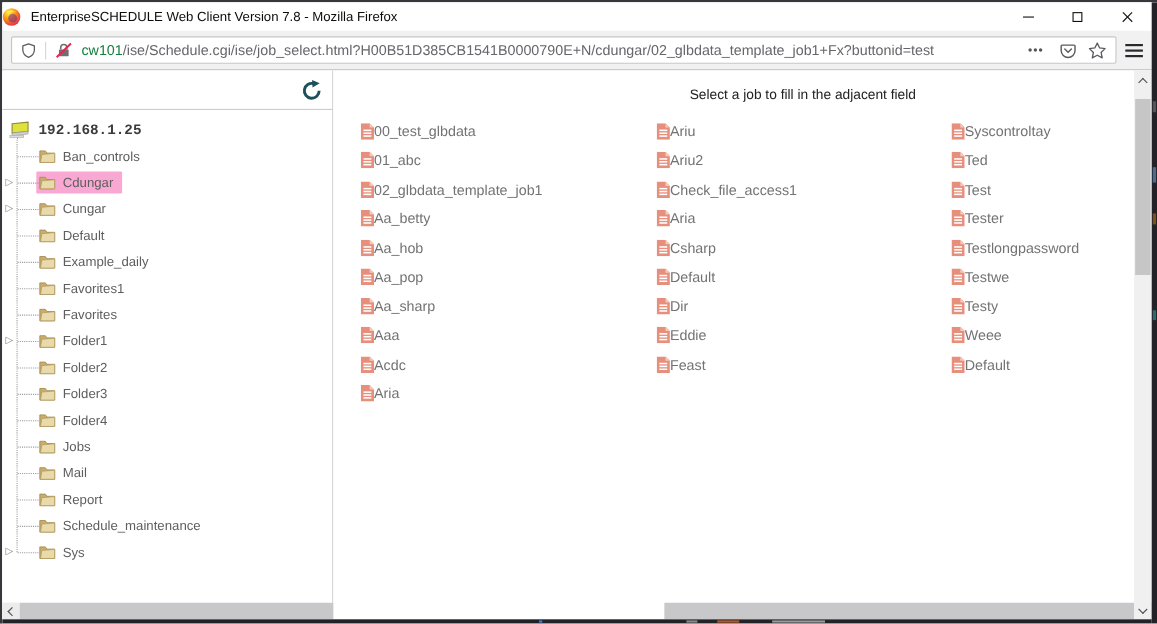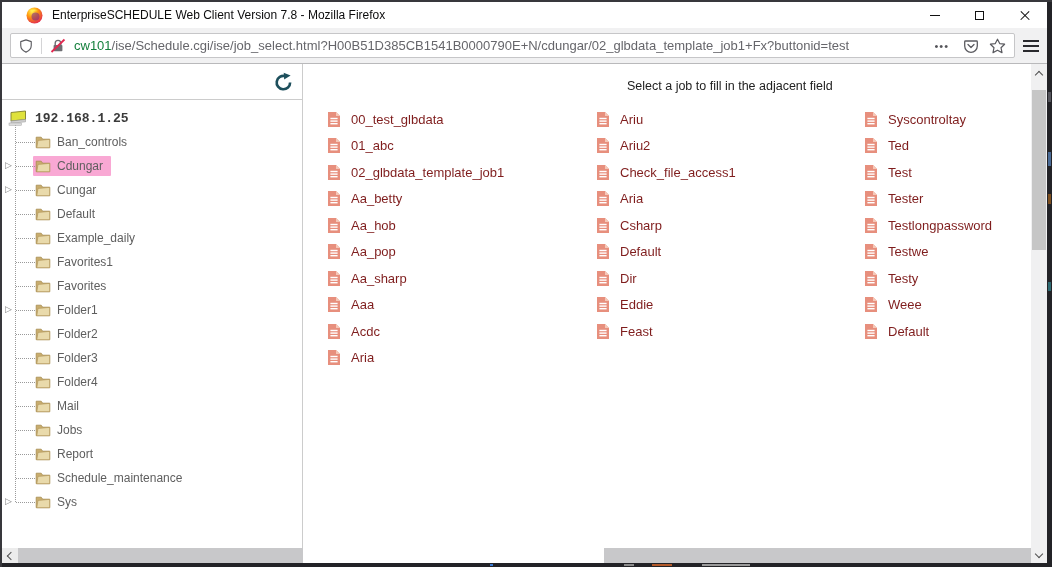--- a/index.html
+++ b/index.html
@@ -4,21 +4,21 @@
 <style>
   html,body{margin:0;padding:0;background:#cfcfcf;}
   *{box-sizing:border-box;}
   #window{
     position:relative;width:1052px;height:567px;overflow:hidden;
     border-top:2px solid #38383c;border-left:2px solid #38383c;
     background:#fff;font-family:"Liberation Sans",sans-serif;
   }
   
   .titlebar{position:absolute;top:0;left:0;right:5px;height:26px;background:#fff;
-    display:flex;align-items:center;padding-left:24px;}
+    display:flex;align-items:center;}
   .fx-logo{width:17px;height:17px;display:inline-flex;}
   .title-text{margin-left:9px;font-size:12px;color:#0c0c0d;white-space:nowrap;}
   .win-controls{position:absolute;right:0;top:0;height:26px;display:flex;}
   .wc{width:45px;height:26px;display:flex;align-items:center;justify-content:center;cursor:default;}
   .wc-min{width:10px;height:0;border-top:1px solid #111;display:block;}
   .wc-max{width:9px;height:9px;border:1px solid #111;display:block;}
   .wc-close{position:relative;width:12px;height:12px;display:block;}
   .wc-close i{position:absolute;left:0;top:5.5px;width:12px;height:1.2px;background:#111;display:block;}
   .wc-close i:nth-child(1){transform:rotate(45deg);}
   .wc-close i:nth-child(2){transform:rotate(-45deg);}
@@ -57,21 +57,21 @@
   .row-content.selected{background:#f9a8d4;justify-content:space-between;}
   .folder-ic{display:inline-flex;}
   .row-label{margin-left:6px;font-size:12px;color:#5e5e5e;white-space:nowrap;}
   
   .main{position:absolute;left:301px;top:0;width:728px;height:484px;background:#fff;}
   .main-header{position:absolute;left:324px;top:15px;font-size:12.5px;color:#222;white-space:nowrap;}
   .job-col{position:absolute;top:42px;}
   .col1{left:25px;} .col2{left:294px;} .col3{left:562px;}
   .job-row{height:26.5px;display:flex;align-items:center;cursor:pointer;}
   .doc-ic{display:inline-flex;width:12px;}
-  .job-label{margin-left:11px;font-size:13px;color:#7f1d1d;white-space:nowrap;}
+  .job-label{font-size:13px;color:#737373;white-space:nowrap;}
   
   .hscroll{position:absolute;top:484px;height:15px;background:#f0f0f0;}
   .sidebar-hscroll{left:0;width:301px;}
   .main-hscroll{left:301px;width:728px;}
   .sb-thumb{position:absolute;background:#c8c8ca;}
   .side-thumb{left:16px;right:0;top:0;bottom:0;}
   .main-thumb{left:0;width:600px;top:0;bottom:0;}
   .sb-arrow{position:absolute;width:16px;height:15px;display:flex;align-items:center;justify-content:center;background:#ececec;}
   .sb-arrow.left{left:0;top:0;}
   .vscroll{position:absolute;left:1029px;top:0;width:16px;height:499px;background:#f0f0f1;}
@@ -343,35 +343,35 @@
             <div class="tree-row">
               <span class="hline"></span>
 
               <span class="row-content">
                 <span class="folder-ic">
                   <svg width="16" height="14" viewBox="0 0 16 14">
                     <path d="M1.2 2.2 h5 l1.5 2 h7 v8.5 H1.2 Z" fill="#c9ad6e" stroke="#a68c4f" stroke-width="0.8"></path>
                     <path d="M3 5.4 L14.7 4.4 V12.7 H1.8 Z" fill="#e9daab" stroke="#b49a5e" stroke-width="0.7"></path>
                   </svg>
                 </span>
+                <span class="row-label">Jobs</span>
+              </span>
+            </div>
+
+            <div class="tree-row">
+              <span class="hline"></span>
+
+              <span class="row-content">
+                <span class="folder-ic">
+                  <svg width="16" height="14" viewBox="0 0 16 14">
+                    <path d="M1.2 2.2 h5 l1.5 2 h7 v8.5 H1.2 Z" fill="#c9ad6e" stroke="#a68c4f" stroke-width="0.8"></path>
+                    <path d="M3 5.4 L14.7 4.4 V12.7 H1.8 Z" fill="#e9daab" stroke="#b49a5e" stroke-width="0.7"></path>
+                  </svg>
+                </span>
                 <span class="row-label">Mail</span>
-              </span>
-            </div>
-
-            <div class="tree-row">
-              <span class="hline"></span>
-
-              <span class="row-content">
-                <span class="folder-ic">
-                  <svg width="16" height="14" viewBox="0 0 16 14">
-                    <path d="M1.2 2.2 h5 l1.5 2 h7 v8.5 H1.2 Z" fill="#c9ad6e" stroke="#a68c4f" stroke-width="0.8"></path>
-                    <path d="M3 5.4 L14.7 4.4 V12.7 H1.8 Z" fill="#e9daab" stroke="#b49a5e" stroke-width="0.7"></path>
-                  </svg>
-                </span>
-                <span class="row-label">Jobs</span>
               </span>
             </div>
 
             <div class="tree-row">
               <span class="hline"></span>
 
               <span class="row-content">
                 <span class="folder-ic">
                   <svg width="16" height="14" viewBox="0 0 16 14">
                     <path d="M1.2 2.2 h5 l1.5 2 h7 v8.5 H1.2 Z" fill="#c9ad6e" stroke="#a68c4f" stroke-width="0.8"></path>

